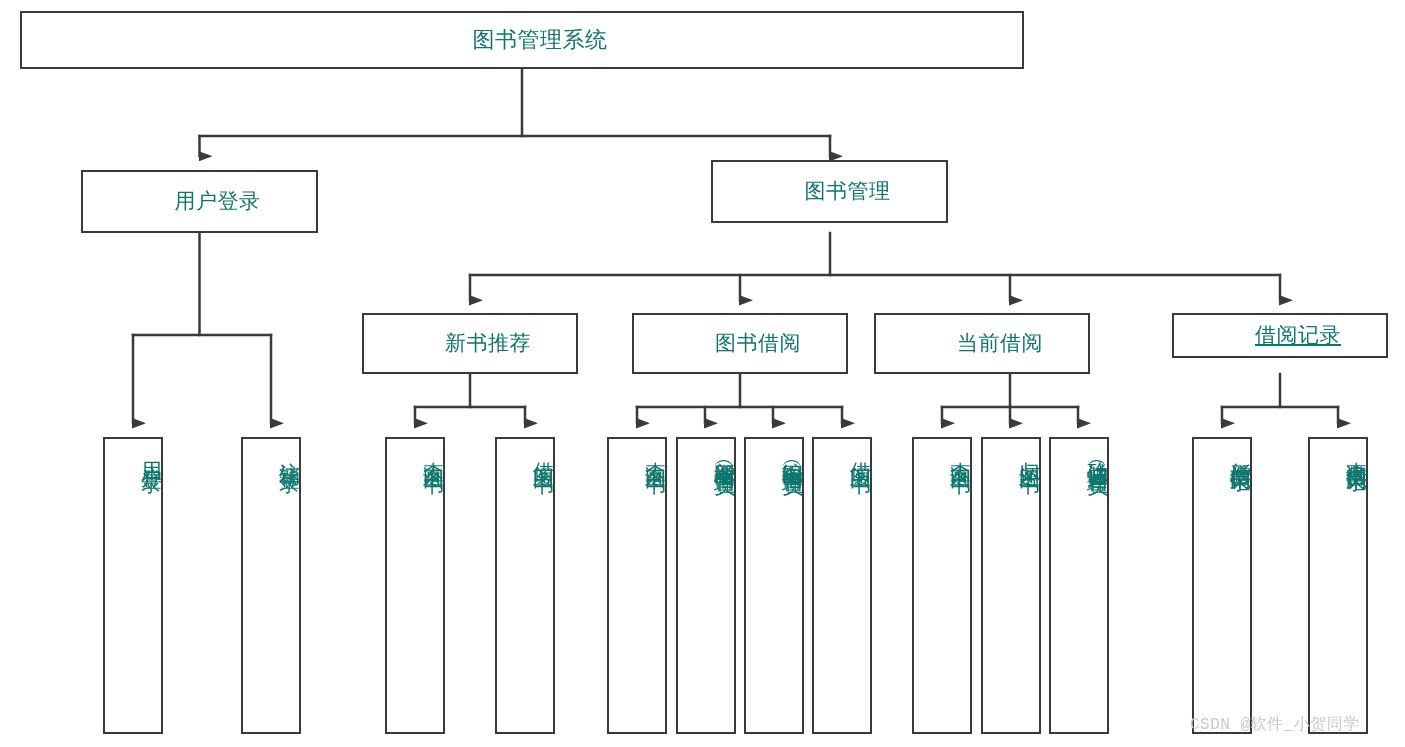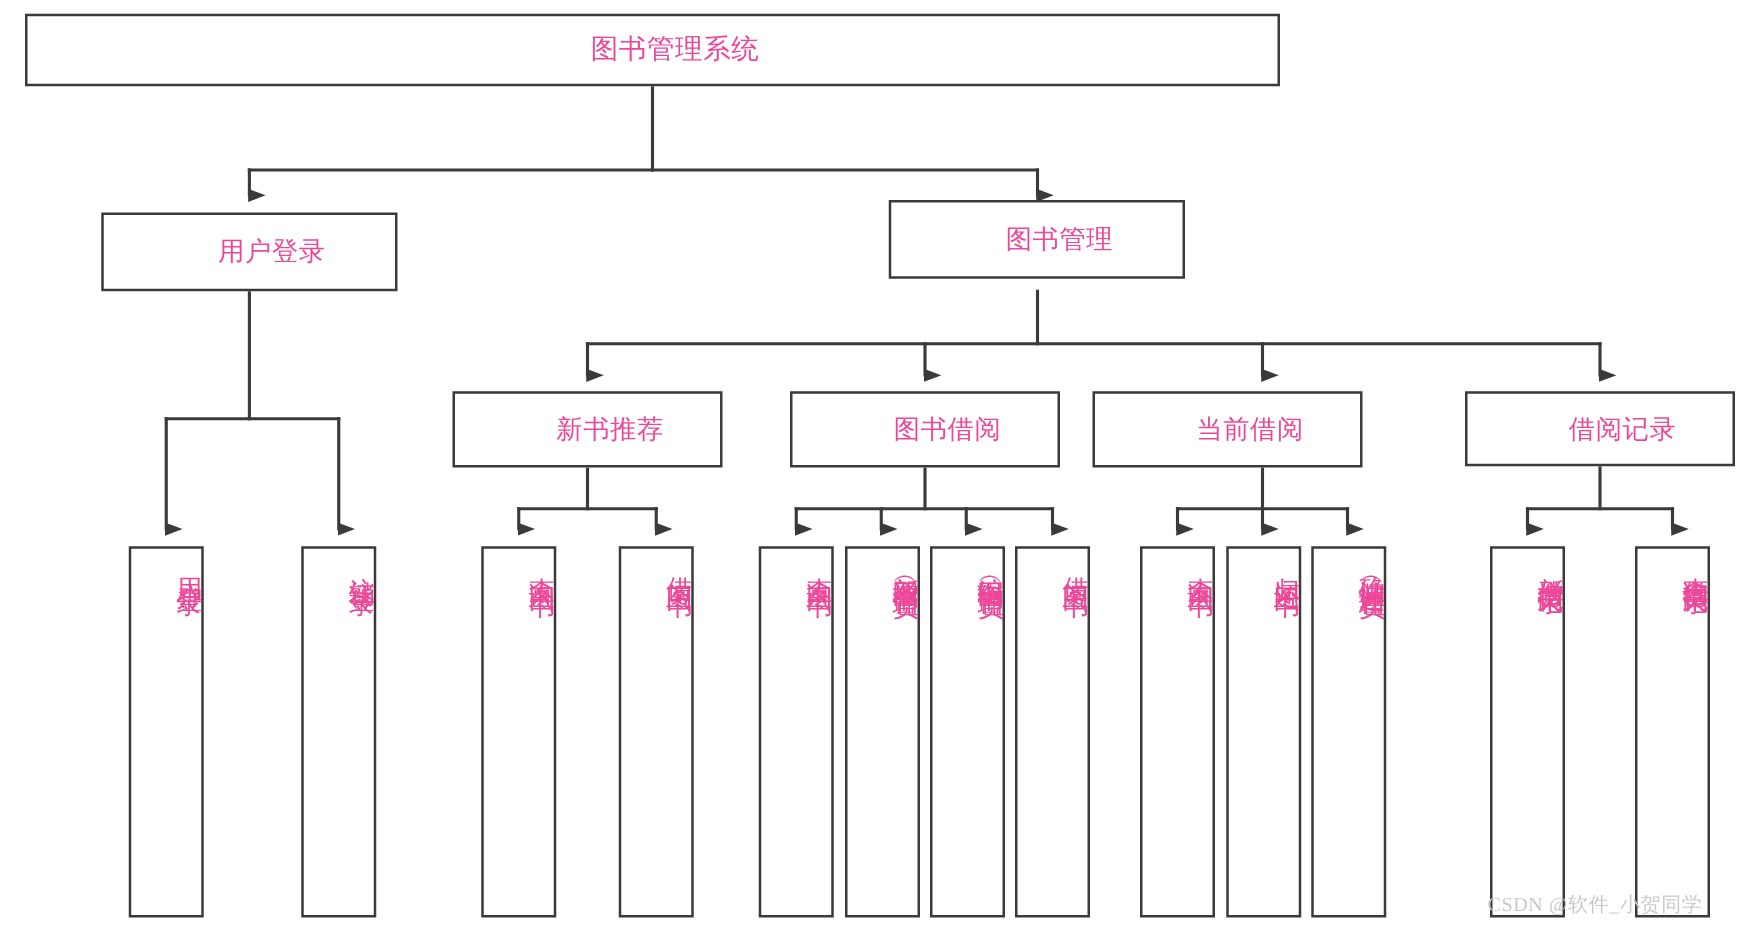--- a/index.html
+++ b/index.html
@@ -27,21 +27,21 @@
     pointer-events: none;
   }
   .node {
     position: absolute;
     box-sizing: border-box;
     background: #ffffff;
     border: 2.5px solid #3a3a3a;
     display: flex;
     align-items: center;
     justify-content: center;
-    color: #ec4899;
+    color: #0f766e;
     z-index: 2;
     padding-left: 36px;
   }
   .node .lbl {
     display: block;
     text-align: center;
     line-height: 1.18;
     letter-spacing: 0.5px;
   }
   
@@ -71,21 +71,21 @@
   }
   .watermark {
     position: absolute;
     left: 1190px;
     top: 714px;
     font-size: 16px;
     color: #c9c9c9;
     letter-spacing: 0.5px;
     white-space: nowrap;
     z-index: 5;
-    font-family: Liberation Serif, serif;
+    font-family: Liberation Mono, monospace;
   }
 </style>
 </head>
 <body>
 
 <div id="canvas">
 
   <svg id="edges" viewBox="0 0 1405 747" width="1405" height="747" xmlns="http://www.w3.org/2000/svg">
     <defs>
       <marker id="arrow" viewBox="0 0 12 14" refX="5.5" refY="13" markerWidth="12" markerHeight="14" orient="auto-start-reverse" markerUnits="userSpaceOnUse">
@@ -150,21 +150,21 @@
 
   <div class="node h" style="left:632px; top:313px; width:216px; height:61px;">
     <span class="lbl">图书借阅</span>
   </div>
   <div class="node h" style="left:362px; top:313px; width:216px; height:61px;">
     <span class="lbl">新书推荐</span>
   </div>
   <div class="node h" style="left:874px; top:313px; width:216px; height:61px;">
     <span class="lbl">当前借阅</span>
   </div>
-  <div class="node h" style="left:1172px; top:313px; width:216px; height:60px;">
+  <div class="node h" style="left:1172px; top:313px; width:216px; height:45px;text-decoration:underline;">
     <span class="lbl">借阅记录</span>
   </div>
 
   <div class="node v" style="left:103px; top:437px; width:60px; height:297px;">
     <span class="lbl">用户登录</span>
   </div>
   <div class="node v" style="left:241px; top:437px; width:60px; height:297px;">
     <span class="lbl">注销登录</span>
   </div>
 

